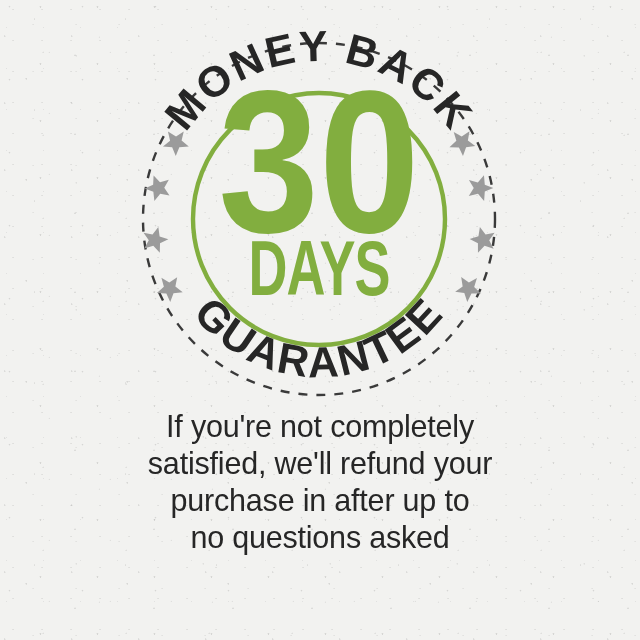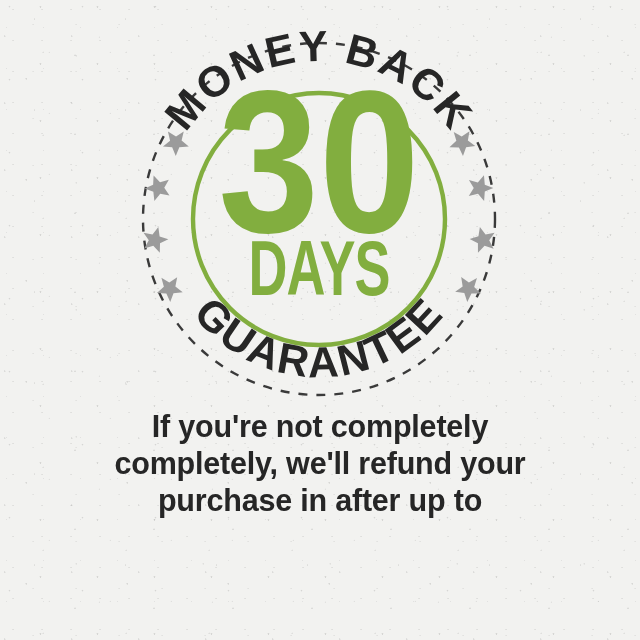--- a/index.html
+++ b/index.html
@@ -57,21 +57,21 @@
   }
 
   #promise {
     position: absolute;
     left: 60px;
     top: 408px;
     width: 520px;
     text-align: center;
     color: #262626;
     font-family: "Liberation Sans", sans-serif;
-    font-weight: bold;
+    font-weight: normal;
     font-size: 30.5px;
     line-height: 37px;
     letter-spacing: -0.2px;
   }
   #promise .pline { display: block; white-space: nowrap; }
 </style>
 </head>
 <body>
 
 <div id="canvas">
@@ -132,17 +132,18 @@
       <textPath href="#arcBottom" startOffset="50%" text-anchor="middle" side="right">GUARANTEE</textPath>
     </text>
 
     <text x="319" y="232" text-anchor="middle" fill="#82ae3f" font-family="Liberation Sans, sans-serif" font-size="156" font-weight="bold" transform="translate(319,232) scale(1.16,1.30) translate(-319,-232)">30</text>
 
     <text x="319" y="295" text-anchor="middle" fill="#82ae3f" font-family="Liberation Sans, sans-serif" font-size="58" font-weight="bold" letter-spacing="-1" transform="translate(319,295) scale(0.93,1.34) translate(-319,-295)">DAYS</text>
   </svg>
 
   <div id="promise">
     <span class="pline">If you're not completely</span>
-    <span class="pline">completely, we'll refund your</span>
+    <span class="pline">satisfied, we'll refund your</span>
     <span class="pline">purchase in after up to</span>
+    <span class="pline">no questions asked</span>
   </div>
 
 </div>
 
 </body></html>

